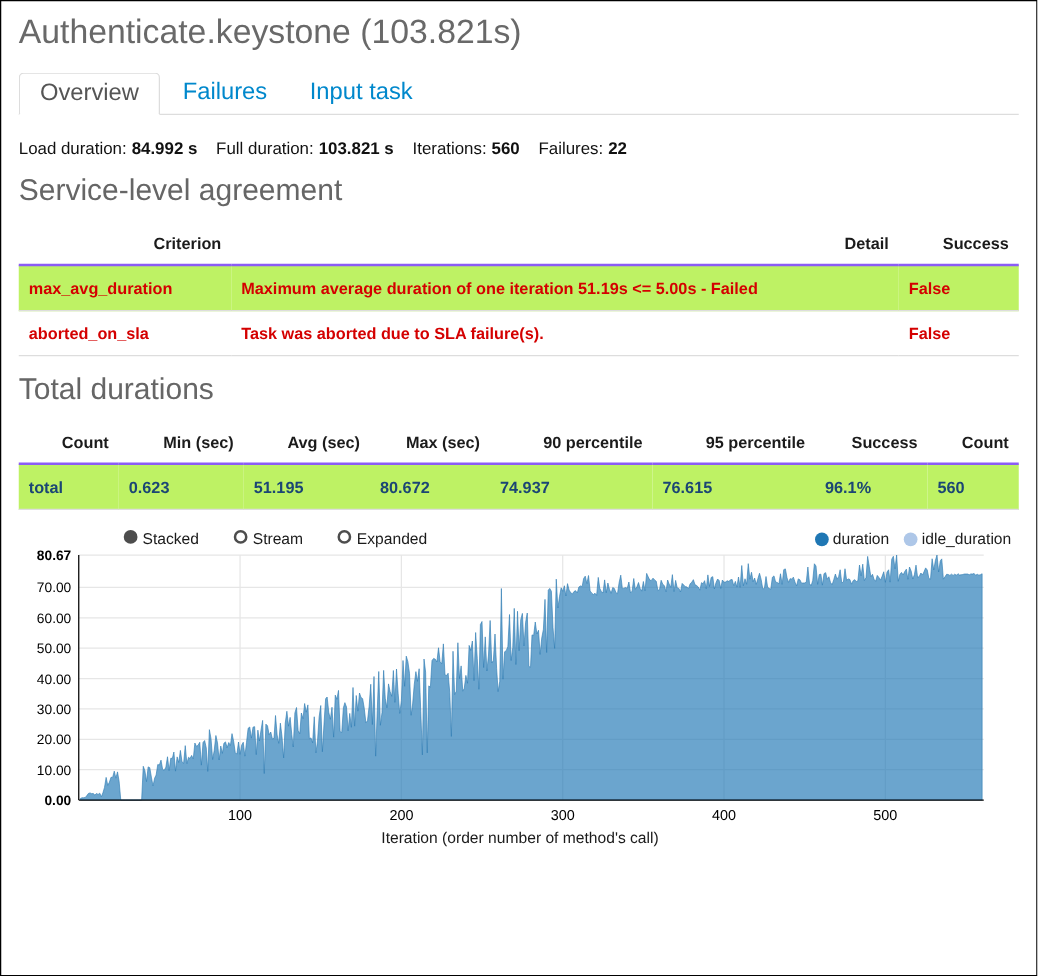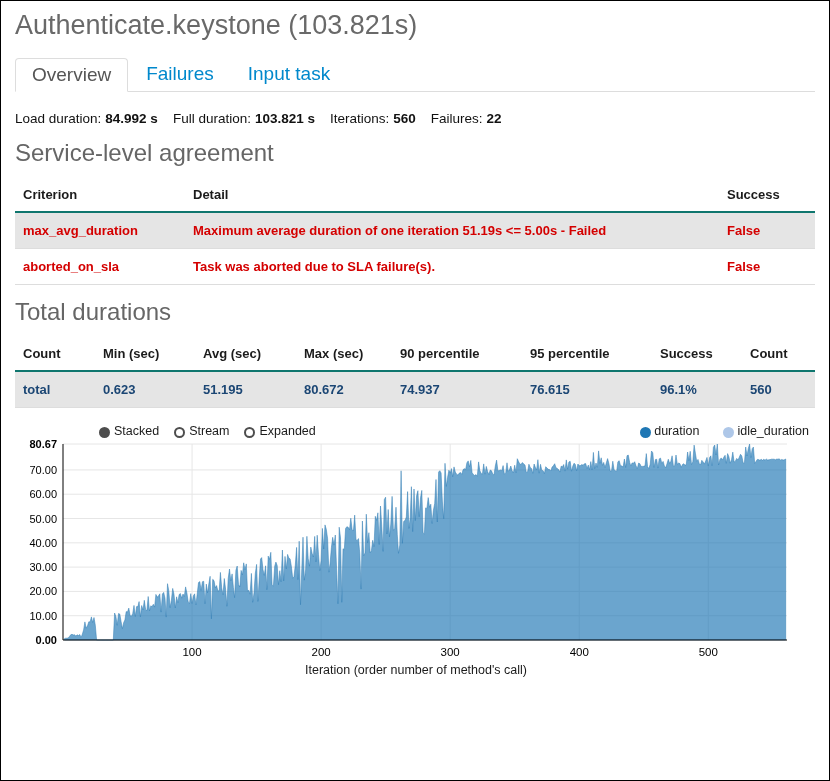--- a/index.html
+++ b/index.html
@@ -15,34 +15,34 @@
   .tab{padding:9px 16px;margin:0 2px -1px 0;cursor:pointer;color:#0088cc;line-height:14px;}
   .tab.active{background:#fff;border:1px solid #ddd;border-bottom:1px solid #fff;border-radius:4px 4px 0 0;color:#555;cursor:default;}
   
   .summary{margin-top:19px;font-size:13.5px;color:#111;}
   .summary .item{margin-right:15px;}
   .summary b{margin-left:4px;}
   
   .h2{font-size:24px;font-weight:400;color:#666;margin:13px 0 10px 0;line-height:1.2;}
   
   table{width:100%;border-collapse:collapse;font-size:13px;table-layout:fixed;}
-  th{text-align:left;padding:9px 8px;border-bottom:2px solid #0f766e;color:#1b1b1b;font-weight:700;}
+  th{text-align:right;padding:9px 8px;border-bottom:2px solid #8b5cf6;color:#1b1b1b;font-weight:700;}
   td{padding:10px 8px;border-top:1px solid #ddd;font-weight:700;}
-  tr.striped{background:#e5e5e5;}
+  tr.striped{background:#bef264;}
   tr.last{border-bottom:1px solid #ddd;}
   .sla-td{color:#d40000;}
   .tot-td{color:#1b4674;}
   
   .chart-controls{display:flex;align-items:center;margin:16px 0 0 0;padding:0 6px 0 84px;font-size:12.5px;color:#1b1b1b;}
-  .ctrl{display:flex;align-items:flex-end;margin-right:15px;cursor:pointer;}
+  .ctrl{display:flex;align-items:flex-start;margin-right:28px;cursor:pointer;}
   .ctrl .dot{width:11px;height:11px;border-radius:50%;margin-right:4px;box-sizing:border-box;}
   .ctrl .dot.on{background:#4d4d4d;}
   .ctrl .dot.off{background:#fff;border:2px solid #4d4d4d;}
   .legend{display:flex;align-items:center;margin-left:auto;}
-  .leg{display:flex;align-items:flex-end;margin-left:24px;cursor:pointer;}
+  .leg{display:flex;align-items:center;margin-left:12px;cursor:pointer;}
   .leg .dot{width:11px;height:11px;border-radius:50%;margin-right:3px;}
   .chart-svg{display:block;margin-top:1px;}
   .axis-caption{text-align:center;font-size:12.5px;color:#1b1b1b;margin-top:0;width:802px;}
 </style>
 </head>
 <body>
 
 <div class="page">
 
   <h1 class="title">Authenticate.keystone (103.821s)</h1>

